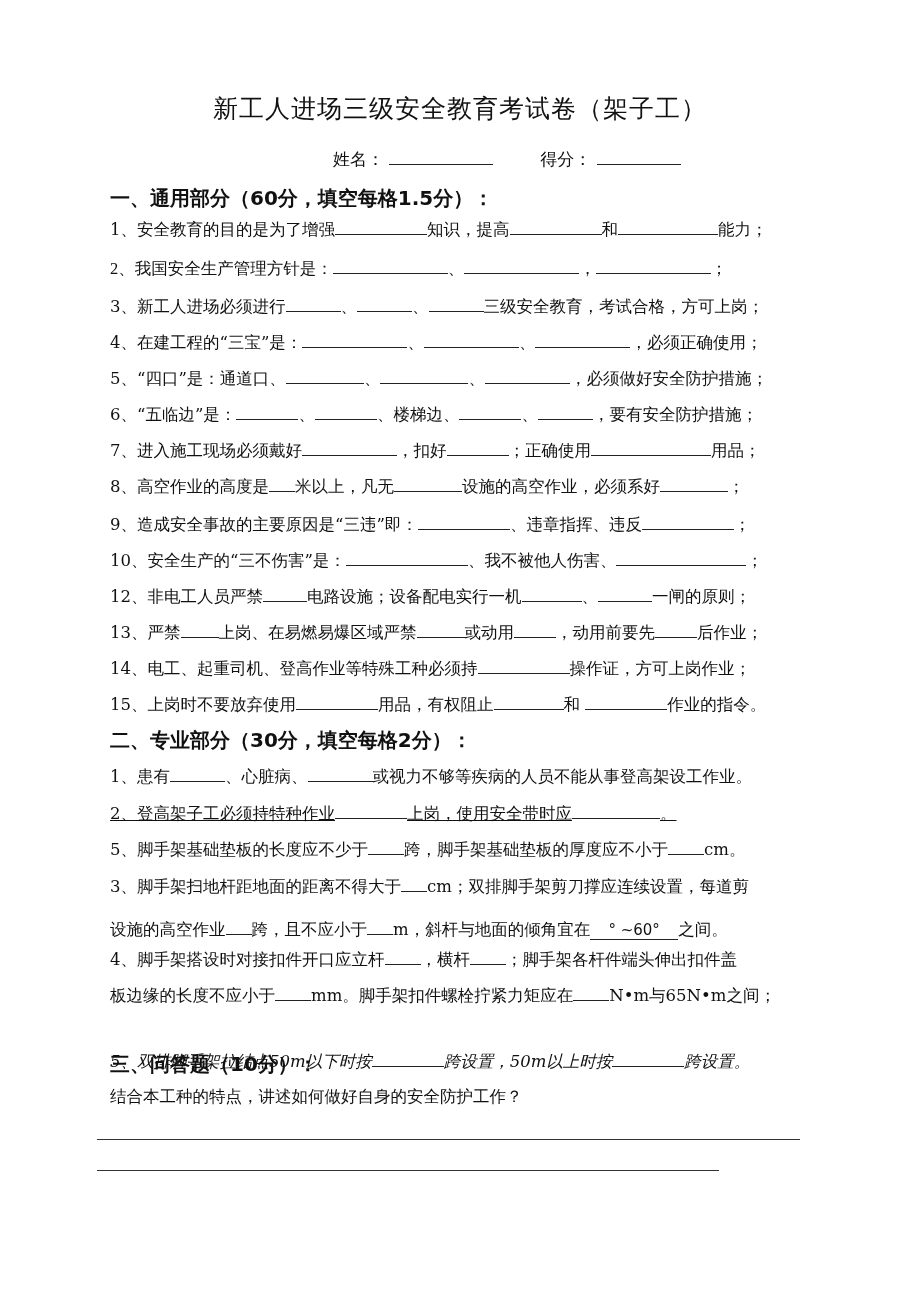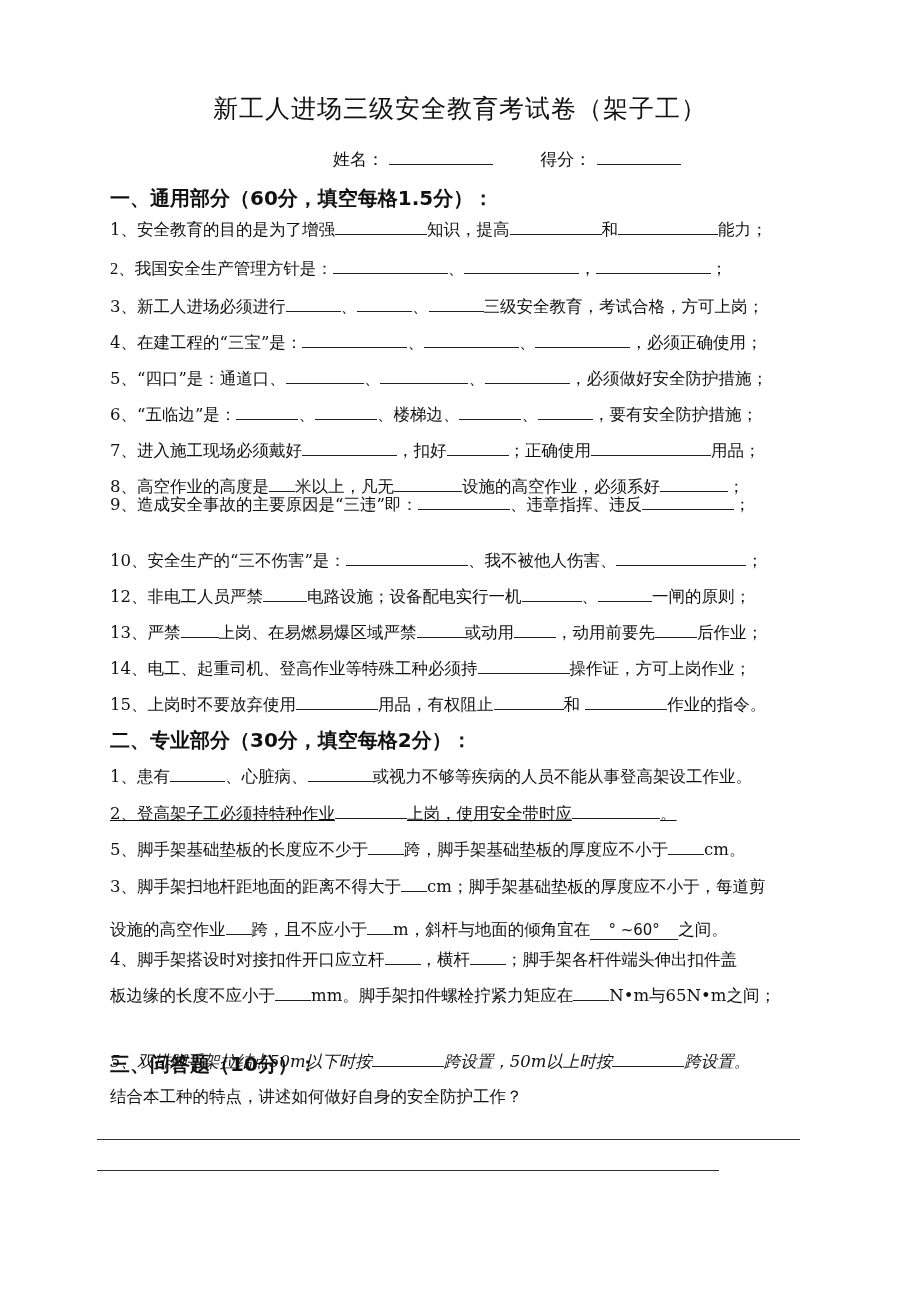--- a/index.html
+++ b/index.html
@@ -33,30 +33,30 @@
     <div class="line hdr" style="top: 727px;">二、专业部分（30分，填空每格2分）：</div>
     <div class="line hdr" style="top: 1051px;">三、问答题（10分）：</div>
     <div class="line" style="top: 217px;"><span>1、安全教育的目的是为了增强</span><span class="blank" style="width: 92px;"></span><span>知识，提高</span><span class="blank" style="width: 92px;"></span><span>和</span><span class="blank" style="width: 100px;"></span><span>能力；</span></div>
     <div class="line" style="top: 256px; font-family: Liberation Serif, serif;"><span>2、我国安全生产管理方针是：</span><span class="blank" style="width: 115px;"></span><span>、</span><span class="blank" style="width: 115px;"></span><span>，</span><span class="blank" style="width: 115px;"></span><span>；</span></div>
     <div class="line" style="top: 294px;"><span>3、新工人进场必须进行</span><span class="blank" style="width: 55px;"></span><span>、</span><span class="blank" style="width: 55px;"></span><span>、</span><span class="blank" style="width: 55px;"></span><span>三级安全教育，考试合格，方可上岗；</span></div>
     <div class="line" style="top: 330px;"><span>4、在建工程的“三宝”是：</span><span class="blank" style="width: 105px;"></span><span>、</span><span class="blank" style="width: 95px;"></span><span>、</span><span class="blank" style="width: 95px;"></span><span>，必须正确使用；</span></div>
     <div class="line" style="top: 366px;"><span>5、“四口”是：通道口、</span><span class="blank" style="width: 78px;"></span><span>、</span><span class="blank" style="width: 88px;"></span><span>、</span><span class="blank" style="width: 85px;"></span><span>，必须做好安全防护措施；</span></div>
     <div class="line" style="top: 402px;"><span>6、“五临边”是：</span><span class="blank" style="width: 62px;"></span><span>、</span><span class="blank" style="width: 62px;"></span><span>、楼梯边、</span><span class="blank" style="width: 62px;"></span><span>、</span><span class="blank" style="width: 55px;"></span><span>，要有安全防护措施；</span></div>
     <div class="line" style="top: 438px;"><span>7、进入施工现场必须戴好</span><span class="blank" style="width: 95px;"></span><span>，扣好</span><span class="blank" style="width: 62px;"></span><span>；正确使用</span><span class="blank" style="width: 120px;"></span><span>用品；</span></div>
     <div class="line" style="top: 474px;"><span>8、高空作业的高度是</span><span class="blank" style="width: 26px;"></span><span>米以上，凡无</span><span class="blank" style="width: 68px;"></span><span>设施的高空作业，必须系好</span><span class="blank" style="width: 68px;"></span><span>；</span></div>
-    <div class="line" style="top: 492px;"><span>9、造成安全事故的主要原因是“三违”即：</span><span class="blank" style="width: 92px;"></span><span>、违章指挥、违反</span><span class="blank" style="width: 92px;"></span><span>；</span></div>
+    <div class="line" style="top: 512px;"><span>9、造成安全事故的主要原因是“三违”即：</span><span class="blank" style="width: 92px;"></span><span>、违章指挥、违反</span><span class="blank" style="width: 92px;"></span><span>；</span></div>
     <div class="line" style="top: 548px;"><span>10、安全生产的“三不伤害”是：</span><span class="blank" style="width: 122px;"></span><span>、我不被他人伤害、</span><span class="blank" style="width: 130px;"></span><span>；</span></div>
     <div class="line" style="top: 584px;"><span>12、非电工人员严禁</span><span class="blank" style="width: 44px;"></span><span>电路设施；设备配电实行一机</span><span class="blank" style="width: 60px;"></span><span>、</span><span class="blank" style="width: 54px;"></span><span>一闸的原则；</span></div>
     <div class="line" style="top: 620px;"><span>13、严禁</span><span class="blank" style="width: 38px;"></span><span>上岗、在易燃易爆区域严禁</span><span class="blank" style="width: 48px;"></span><span>或动用</span><span class="blank" style="width: 42px;"></span><span>，动用前要先</span><span class="blank" style="width: 42px;"></span><span>后作业；</span></div>
     <div class="line" style="top: 656px;"><span>14、电工、起重司机、登高作业等特殊工种必须持</span><span class="blank" style="width: 92px;"></span><span>操作证，方可上岗作业；</span></div>
     <div class="line" style="top: 692px;"><span>15、上岗时不要放弃使用</span><span class="blank" style="width: 82px;"></span><span>用品，有权阻止</span><span class="blank" style="width: 70px;"></span><span>和 </span><span class="blank" style="width: 82px;"></span><span>作业的指令。</span></div>
     <div class="line" style="top: 764px;"><span>1、患有</span><span class="blank" style="width: 55px;"></span><span>、心脏病、</span><span class="blank" style="width: 65px;"></span><span>或视力不够等疾病的人员不能从事登高架设工作业。</span></div>
     <div class="line" style="top: 801px; text-decoration: underline;"><span>2、登高架子工必须持特种作业</span><span class="blank" style="width: 72px;"></span><span>上岗，使用安全带时应</span><span class="blank" style="width: 88px;"></span><span>。</span></div>
     <div class="line" style="top: 837px;"><span>5、脚手架基础垫板的长度应不少于</span><span class="blank" style="width: 36px;"></span><span>跨，脚手架基础垫板的厚度应不小于</span><span class="blank" style="width: 36px;"></span><span>cm。</span></div>
-    <div class="line" style="top: 874px;"><span>3、脚手架扫地杆距地面的距离不得大于</span><span class="blank" style="width: 26px;"></span><span>cm；脚手架基础垫板的厚度应不小于，每道剪</span></div>
+    <div class="line" style="top: 874px;"><span>3、脚手架扫地杆距地面的距离不得大于</span><span class="blank" style="width: 26px;"></span><span>cm；双排脚手架剪刀撑应连续设置，每道剪</span></div>
     <div class="line" style="top: 910px;"><span>设施的高空作业</span><span class="blank" style="width: 26px;"></span><span>跨，且不应小于</span><span class="blank" style="width: 26px;"></span><span>m，斜杆与地面的倾角宜在</span><span class="blank has" style="width: 88px; margin-top: 12px;">  °  ~60° </span><span>之间。</span></div>
     <div class="line" style="top: 947px;"><span>4、脚手架搭设时对接扣件开口应立杆</span><span class="blank" style="width: 36px;"></span><span>，横杆</span><span class="blank" style="width: 36px;"></span><span>；脚手架各杆件端头伸出扣件盖</span></div>
     <div class="line" style="top: 983px;"><span>板边缘的长度不应小于</span><span class="blank" style="width: 36px;"></span><span>mm。脚手架扣件螺栓拧紧力矩应在</span><span class="blank" style="width: 36px;"></span><span>N•m与65N•m之间；</span></div>
     <div class="line" style="top: 1049px; font-style: italic;"><span>5、双排脚手架拉结点50m以下时按</span><span class="blank" style="width: 72px;"></span><span>跨设置，50m以上时按</span><span class="blank" style="width: 72px;"></span><span>跨设置。</span></div>
     <div class="line" style="top: 1086px;"><span>结合本工种的特点，讲述如何做好自身的安全防护工作？</span></div>
     <div class="answer-line" style="top: 1139px; width: 703px;"></div>
     <div class="answer-line" style="top: 1170px; width: 622px;"></div>
   </div>
 
 </body></html>

